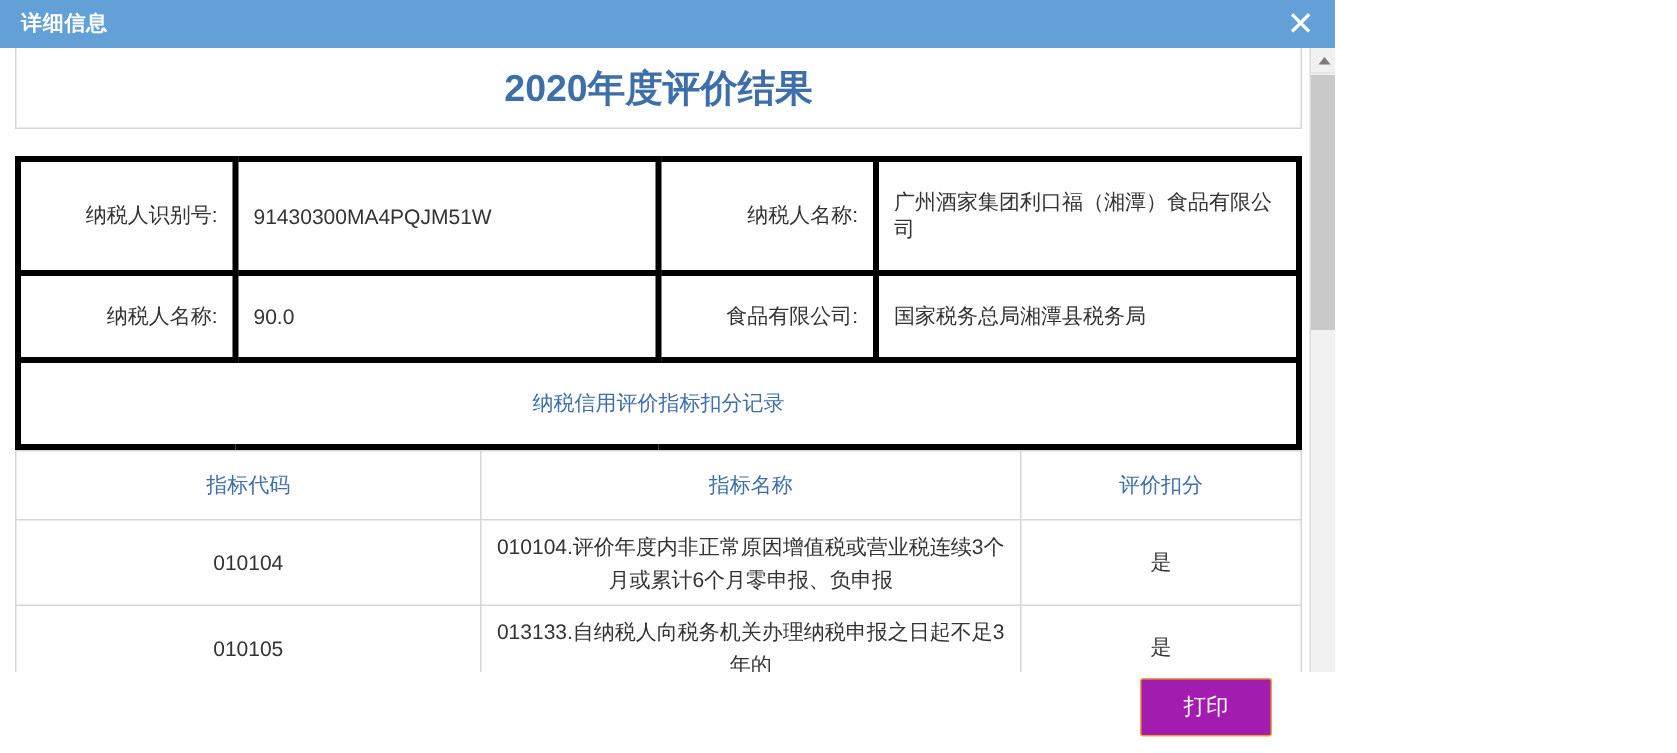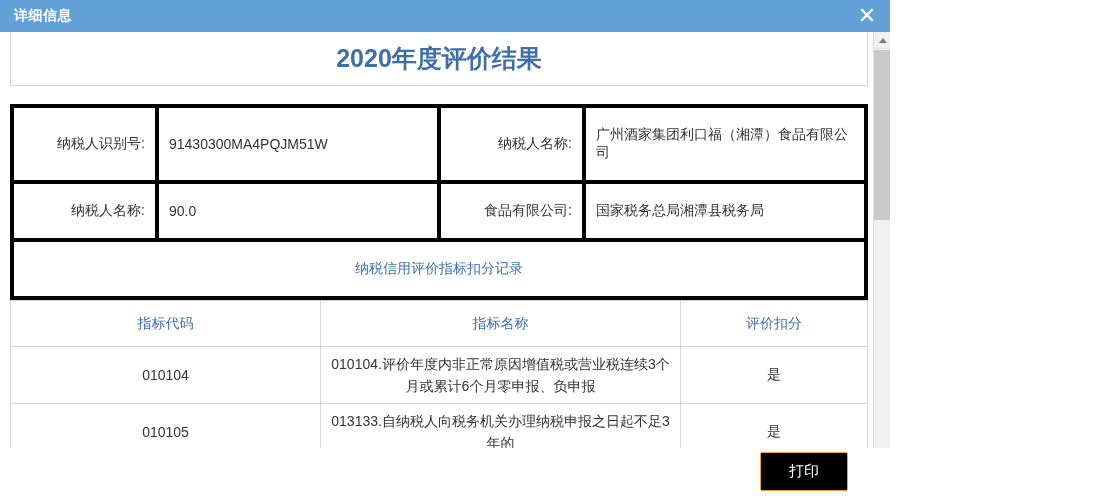--- a/index.html
+++ b/index.html
@@ -177,21 +177,21 @@
 
   
   .footer {
     flex: 0 0 54px;
     display: flex;
     align-items: center;
     justify-content: flex-end;
     padding: 0 42px 8px 0;
   }
   .print-button {
-    background: #000000;
+    background: #a21caf;
     color: #ffffff;
     border: 1px solid #eea236;
     font-size: 15px;
     padding: 9px 28px;
     cursor: pointer;
     border-radius: 2px;
     font-family: "Liberation Sans", sans-serif;
   }
 </style>
 </head>

